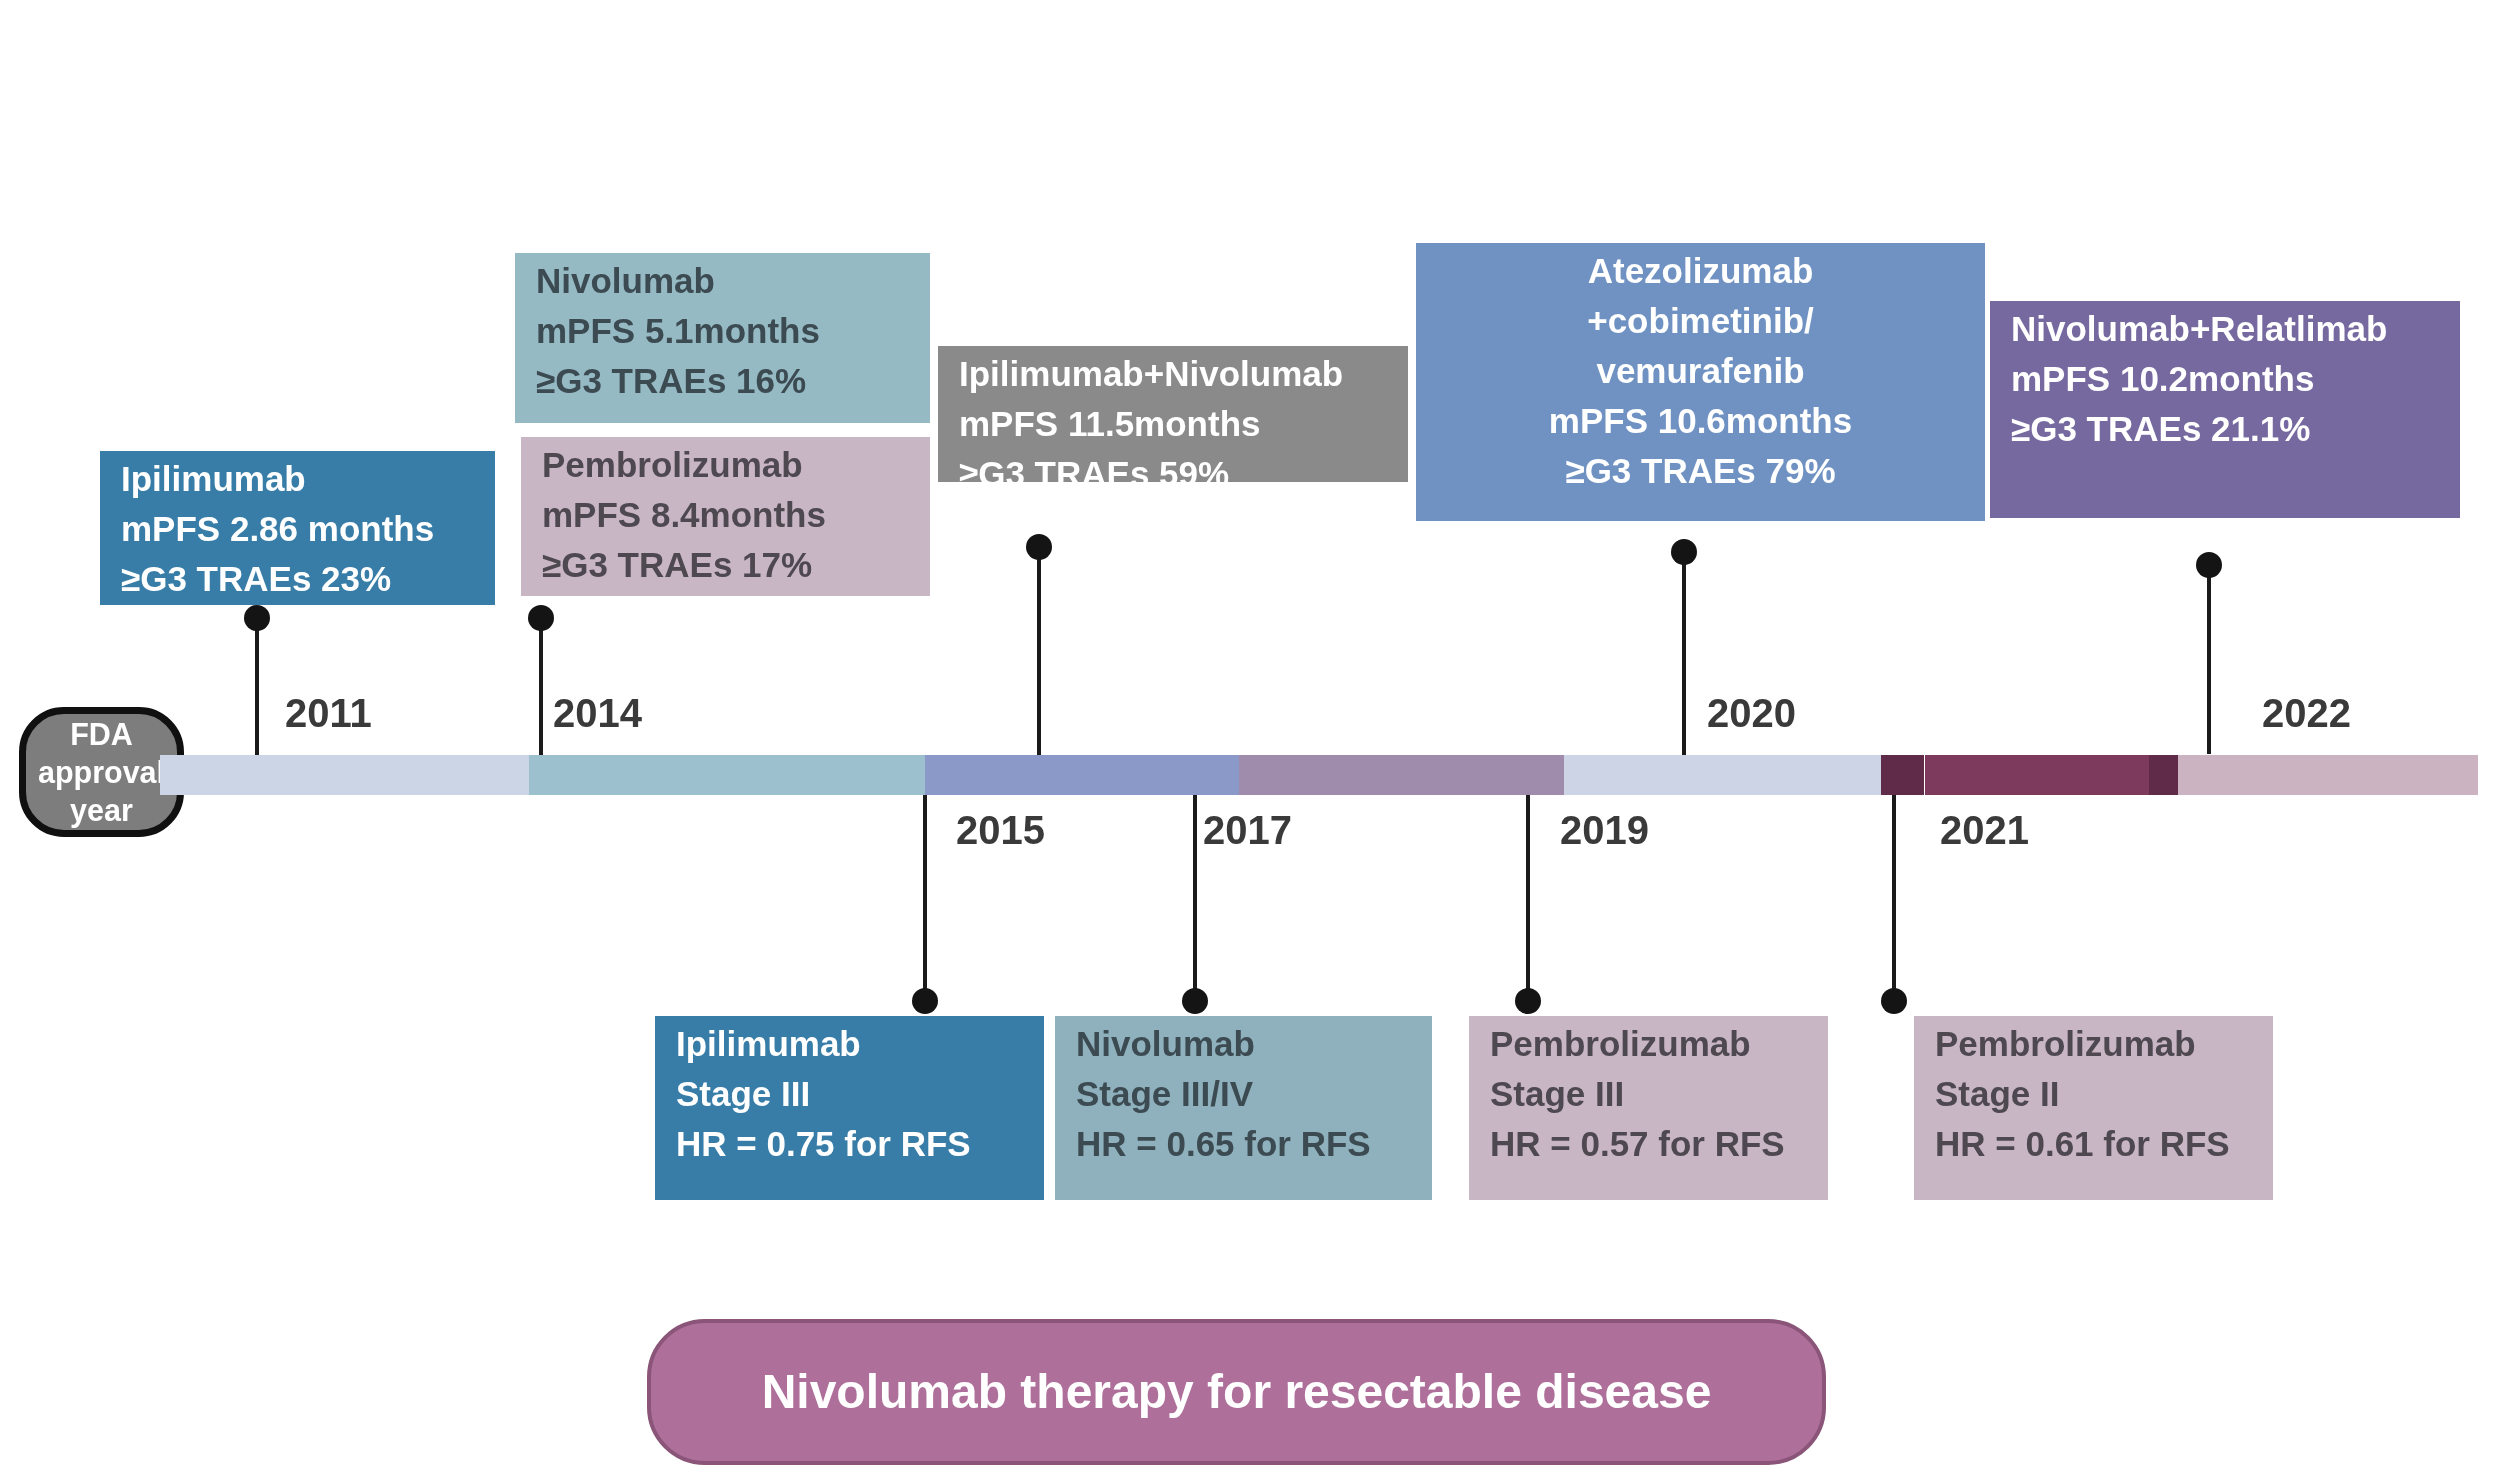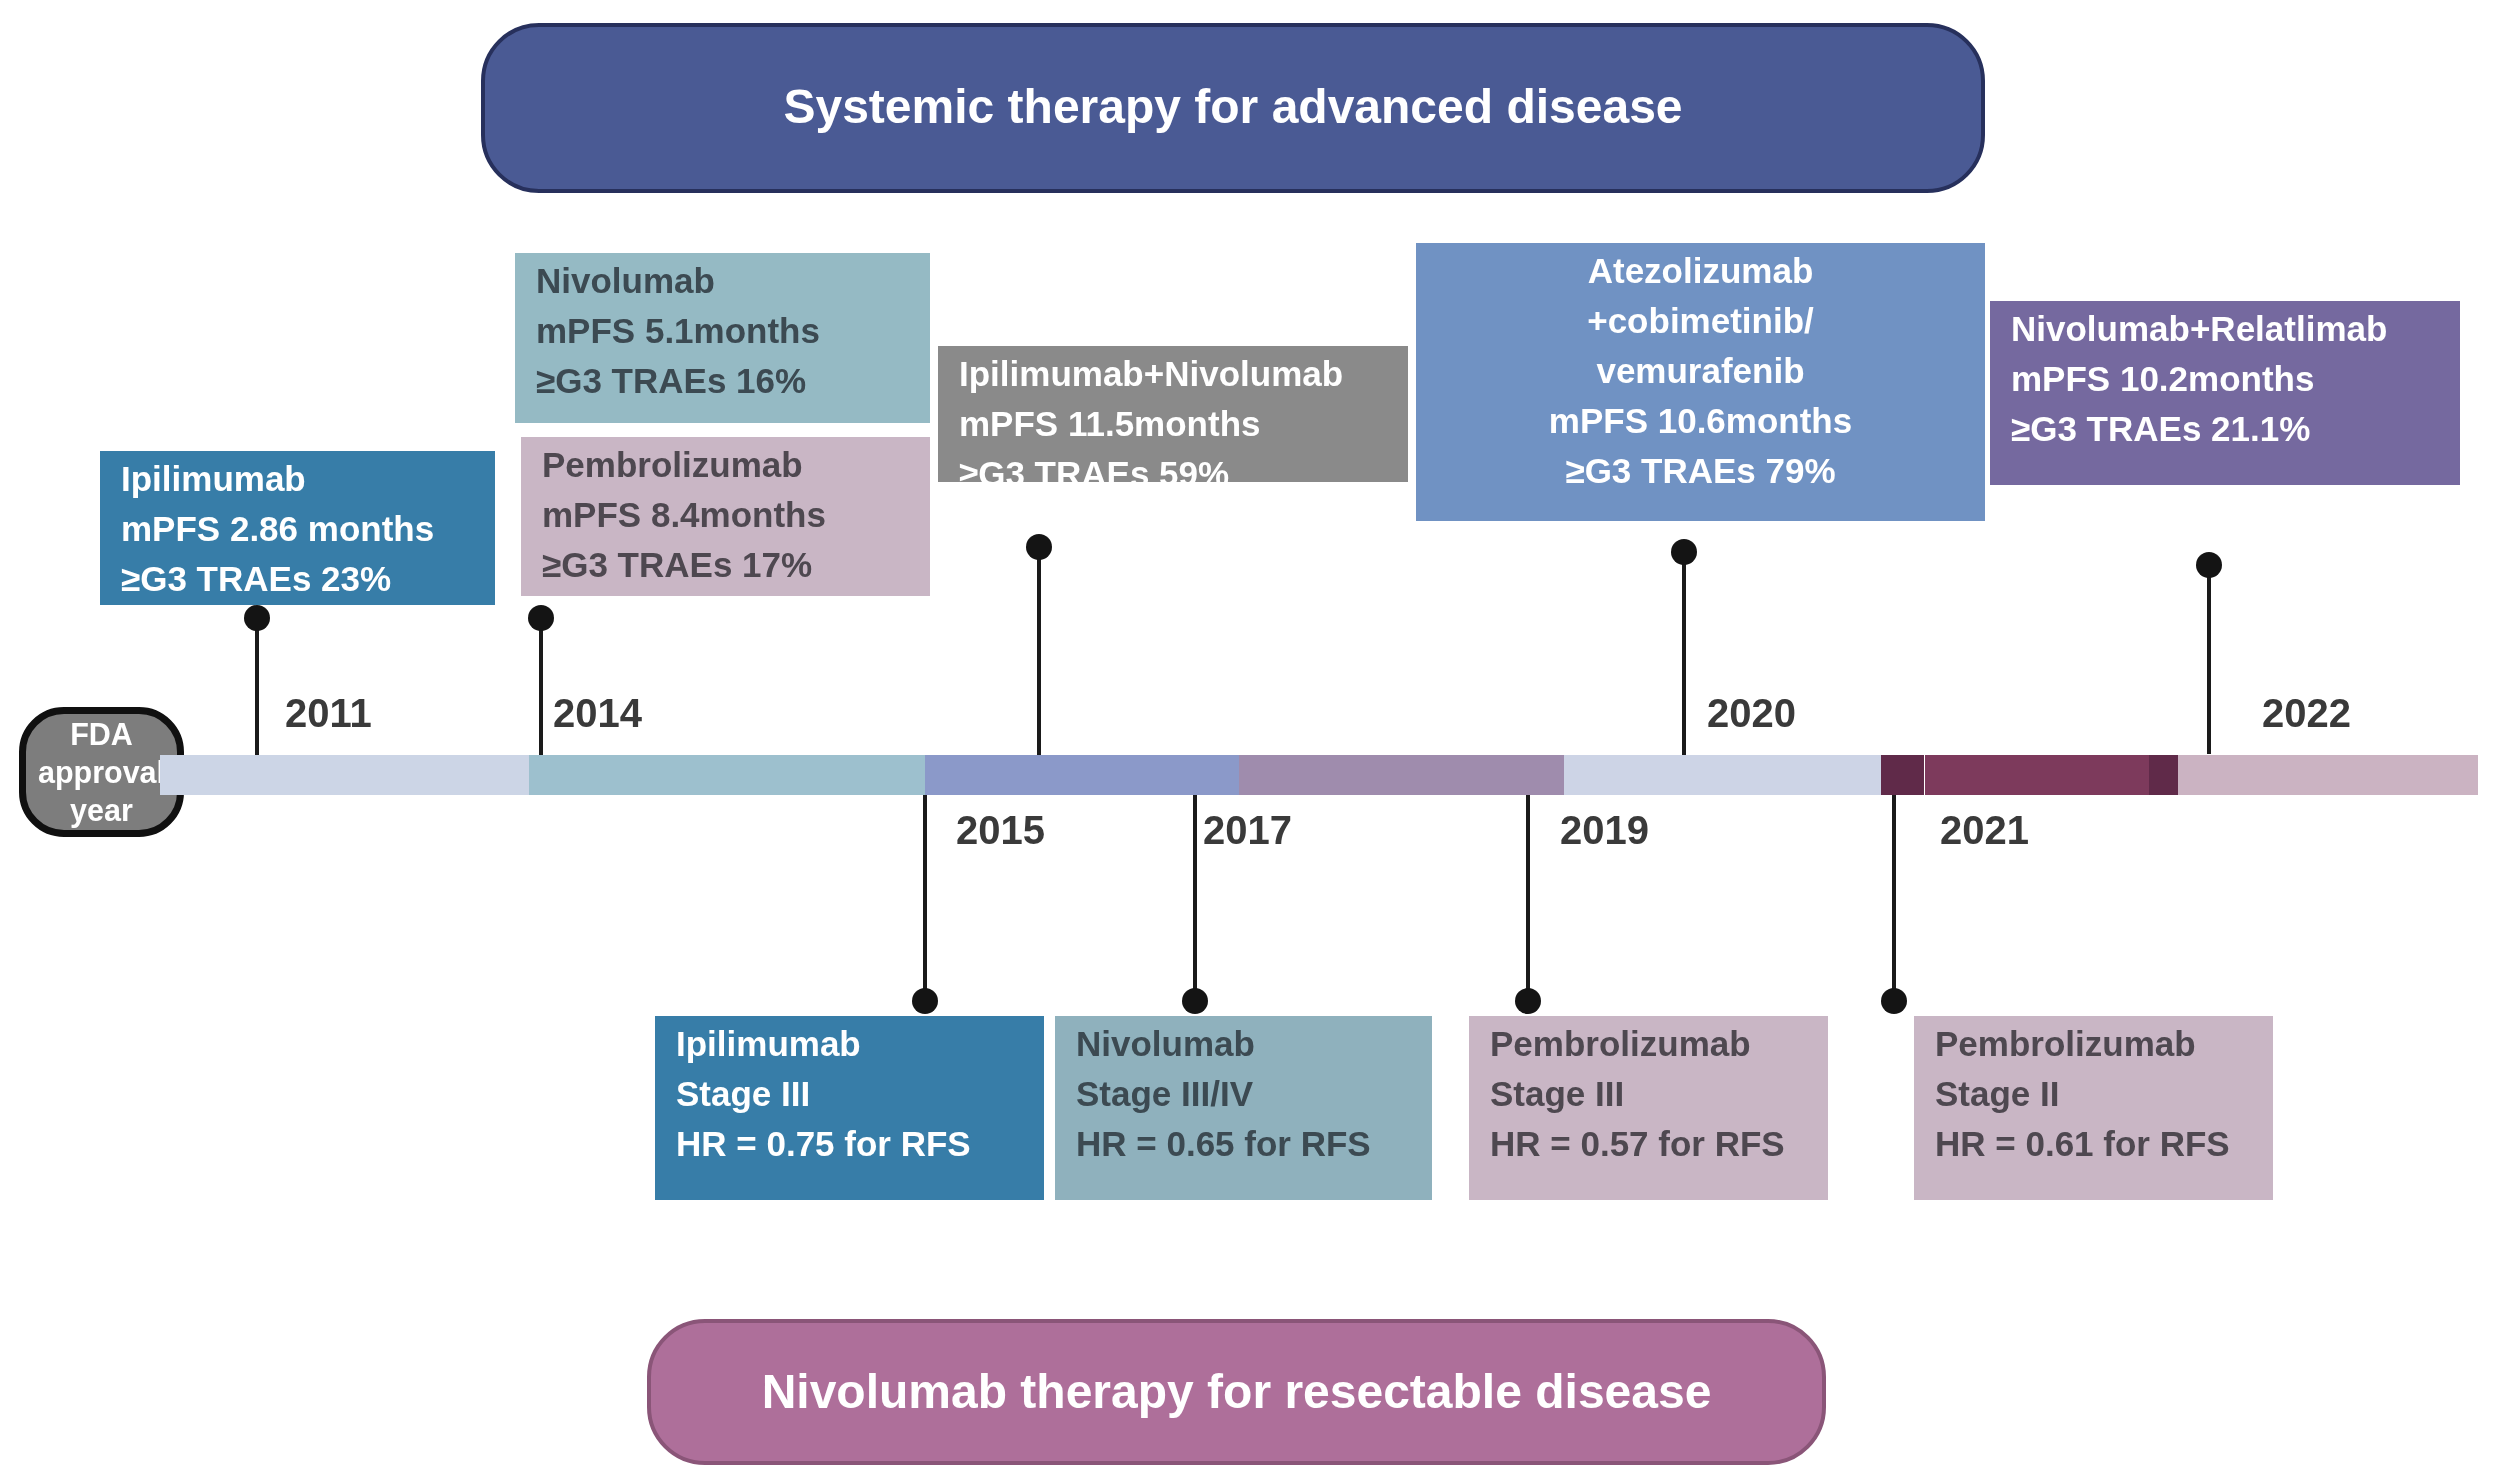--- a/index.html
+++ b/index.html
@@ -53,21 +53,20 @@
     padding:3.2px 21px;box-sizing:border-box;
     white-space:nowrap;
   }
   .ebox.center{align-items:center;text-align:center;}
 </style>
 </head>
 <body>
 
 <div id="stage">
 
-  <div id="banner-top" class="banner">Systemic therapy for advanced disease</div>
 
   <div id="fda-badge">
     <span>FDA</span>
     <span>approval</span>
     <span>year</span>
   </div>
 
   <div id="banner-bottom" class="banner">Nivolumab therapy for resectable disease</div>
 
 <div class="seg" style="left:160px;width:369px;background:#ccd5e6;"></div>
@@ -125,21 +124,21 @@
       <div>mPFS 11.5months</div>
       <div>≥G3 TRAEs 59%</div>
     </div>
     <div class="ebox center" style="left:1416px;top:243px;width:569px;height:278px;background:#7092c3;color:#ffffff;">
       <div>Atezolizumab</div>
       <div>+cobimetinib/</div>
       <div>vemurafenib</div>
       <div>mPFS 10.6months</div>
       <div>≥G3 TRAEs 79%</div>
     </div>
-    <div class="ebox" style="left:1990px;top:301px;width:470px;height:184px;background:#75699f;color:#ffffff;">
+    <div class="ebox" style="left:1990px;top:301px;width:470px;height:217px;background:#75699f;color:#ffffff;">
       <div>Nivolumab+Relatlimab</div>
       <div>mPFS 10.2months</div>
       <div>≥G3 TRAEs 21.1%</div>
     </div>
     <div class="ebox" style="left:655px;top:1016px;width:389px;height:184px;background:#377da8;color:#ffffff;">
       <div>Ipilimumab</div>
       <div>Stage III</div>
       <div>HR = 0.75 for RFS</div>
     </div>
     <div class="ebox" style="left:1055px;top:1016px;width:377px;height:184px;background:#8fb1bd;color:#3c4a52;">

